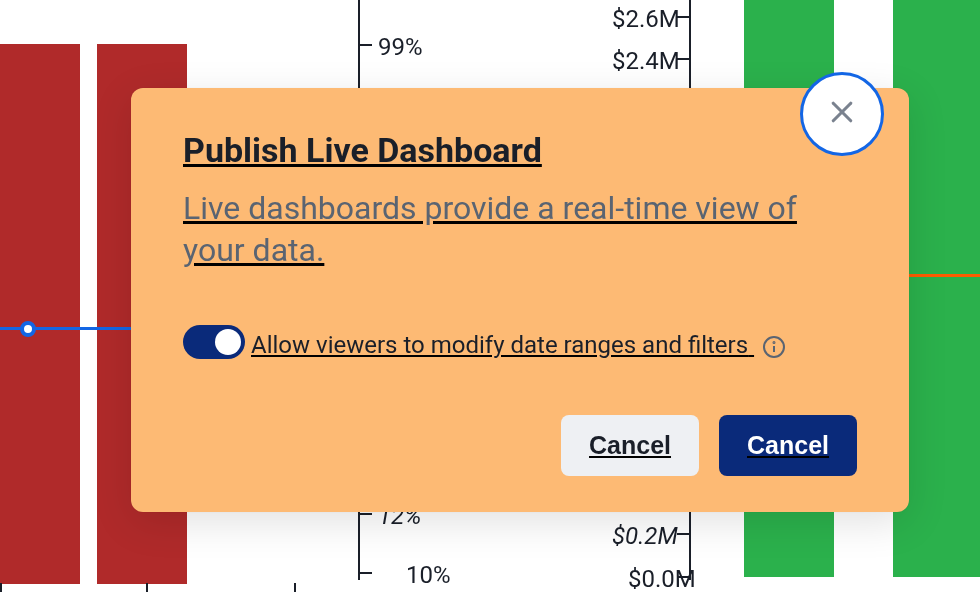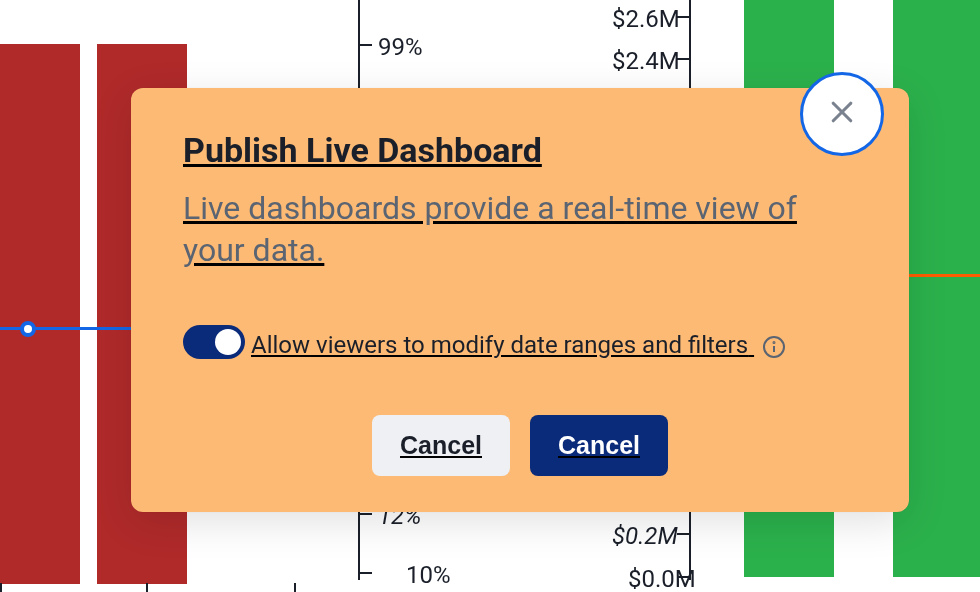--- a/index.html
+++ b/index.html
@@ -135,21 +135,21 @@
     .info-icon {
       display: inline-flex;
       width: 24px;
       height: 24px;
       margin-left: 8px;
       vertical-align: middle;
       color: #5a6472;
     }
     .buttons {
       display: flex;
-      justify-content: center;
+      justify-content: flex-end;
       gap: 20px;
     }
     .btn {
       display: inline-flex;
       align-items: center;
       justify-content: center;
       font-size: 25px;
       font-weight: 600;
       padding: 16px 28px;
       border-radius: 8px;

